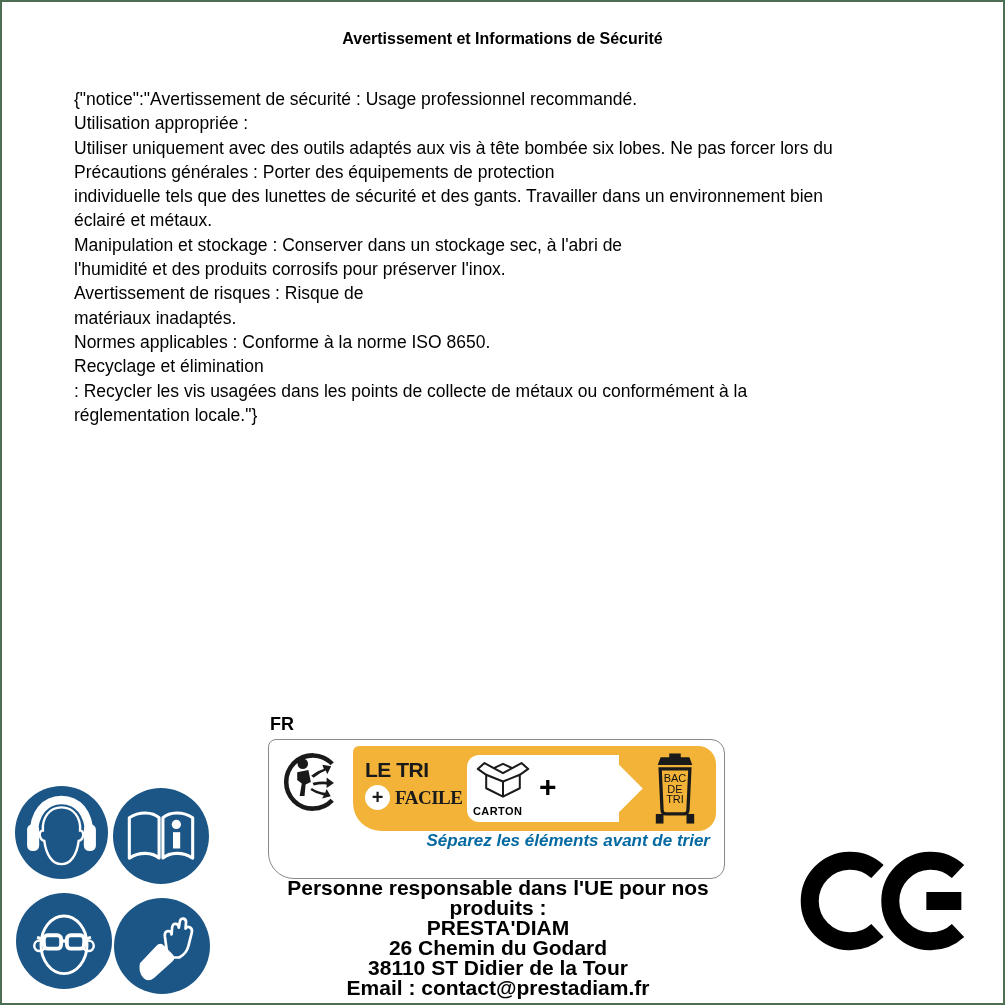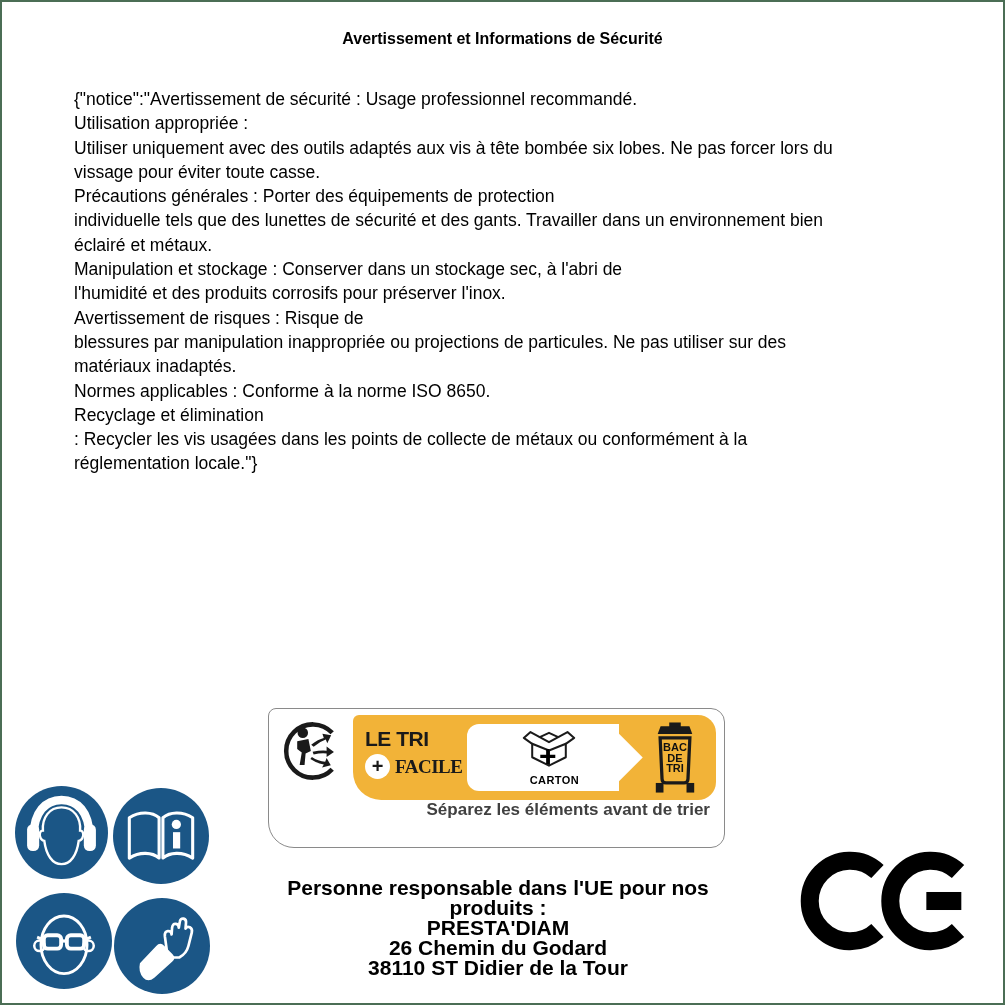--- a/index.html
+++ b/index.html
@@ -23,21 +23,21 @@
   }
   .notice div{white-space:nowrap;}
   
   .pictos{position:absolute;left:13px;top:784px;width:200px;height:210px;}
   .picto{position:absolute;}
   .picto svg{display:block;}
   .blue-bg{fill:var(--safety-blue,#1b5686);}
   
   .fr-code{position:absolute;left:268px;top:712px;font-size:18px;font-weight:bold;}
   .tri-box{
-    position:absolute;left:266px;top:706px;width:457px;height:140px;
+    position:absolute;left:266px;top:737px;width:457px;height:140px;
     box-sizing:border-box;border:1.5px solid #8a8a8a;
     border-radius:8px 14px 14px 26px;background:#fff;
   }
   .tri-band{
     position:absolute;left:84px;top:6px;width:363px;height:85px;
     background:var(--tri-yellow,#f2b338);
     border-radius:6px 18px 18px 28px;
   }
   .tri-head{position:absolute;left:12px;top:12px;color:#1a1a1a;}
   .tri-head .l1{font-size:21px;font-weight:bold;letter-spacing:-.5px;}
@@ -49,31 +49,31 @@
   }
   .tri-head .l2 .w{font-size:19px;font-weight:bold;letter-spacing:-.5px;font-family:Liberation Serif, serif;}
   .tri-inset{
     position:absolute;left:114px;top:9px;width:152px;height:67px;
     background:#fff;border-radius:12px 0 0 12px;
   }
   .tri-inset-tip{
     position:absolute;left:233px;top:19px;width:47px;height:47px;
     background:#fff;transform:rotate(45deg);
   }
-  .mat{position:absolute;text-align:right;margin-left:44px;}
+  .mat{position:absolute;text-align:left;}
   .mat .lbl{font-size:11px;font-weight:bold;letter-spacing:.4px;margin-top:1px;}
   .mat-plus{position:absolute;left:186px;top:24px;font-size:30px;font-weight:bold;}
   .bin{position:absolute;left:298px;top:4px;width:48px;height:78px;}
   .bin .bin-text{
     position:absolute;left:0;top:23px;width:100%;text-align:center;
-    font-size:11px;font-weight:bold;line-height:10.5px;color:#111;
+    font-size:11px;font-weight:normal;line-height:10.5px;color:#111;
   }
   .tri-tagline{
     position:absolute;right:14px;top:91px;
-    font-size:17px;font-weight:bold;color:#404040;
+    font-size:17px;font-weight:bold;font-style:italic;color:#0369a1;
     white-space:nowrap;
   }
   
   .address{
     position:absolute;left:266px;top:876px;width:460px;
     text-align:center;font-size:21px;font-weight:bold;line-height:20px;
   }
   
   .ce{position:absolute;left:798px;top:846px;}
 </style>
@@ -81,28 +81,26 @@
 <body>
 
 <div class="page">
 
   <div class="doc-title">Avertissement et Informations de Sécurité</div>
 
   <div class="notice">
     <div>{"notice":"Avertissement de sécurité : Usage professionnel recommandé.</div>
     <div>Utilisation appropriée :</div>
     <div>Utiliser uniquement avec des outils adaptés aux vis à tête bombée six lobes. Ne pas forcer lors du</div>
-    <div>vissage pour éviter toute casse.</div>
     <div>Précautions générales : Porter des équipements de protection</div>
     <div>individuelle tels que des lunettes de sécurité et des gants. Travailler dans un environnement bien</div>
     <div>éclairé et métaux.</div>
     <div>Manipulation et stockage : Conserver dans un stockage sec, à l'abri de</div>
     <div>l'humidité et des produits corrosifs pour préserver l'inox.</div>
     <div>Avertissement de risques : Risque de</div>
-    <div>blessures par manipulation inappropriée ou projections de particules. Ne pas utiliser sur des</div>
     <div>matériaux inadaptés.</div>
     <div>Normes applicables : Conforme à la norme ISO 8650.</div>
     <div>Recyclage et élimination</div>
     <div>: Recycler les vis usagées dans les points de collecte de métaux ou conformément à la</div>
     <div>réglementation locale."}</div>
   </div>
 
   <div class="pictos">
     <span class="picto" style="left:0;top:0">
       <svg width="93" height="93" viewBox="0 0 100 100">
@@ -203,20 +201,21 @@
     </div>
 
     <div class="tri-tagline">Séparez les éléments avant de trier</div>
   </div>
 
   <div class="address">
     <div>Personne responsable dans l'UE pour nos produits :</div>
     <div>PRESTA'DIAM</div>
     <div>26 Chemin du Godard</div>
     <div>38110 ST Didier de la Tour</div>
+    <div>Email : contact@prestadiam.fr</div>
   </div>
 
   <span class="ce">
     <svg width="170" height="106" viewBox="0 0 160 100">
       <path d="M72.9 22.2 A38 38 0 1 0 72.9 77.8" stroke="#000" stroke-width="17" fill="none"></path>
       <path d="M148.9 22.2 A38 38 0 1 0 148.9 77.8" stroke="#000" stroke-width="17" fill="none"></path>
       <rect x="119" y="41.5" width="33" height="17" fill="#000"></rect>
     </svg>
   </span>
 

